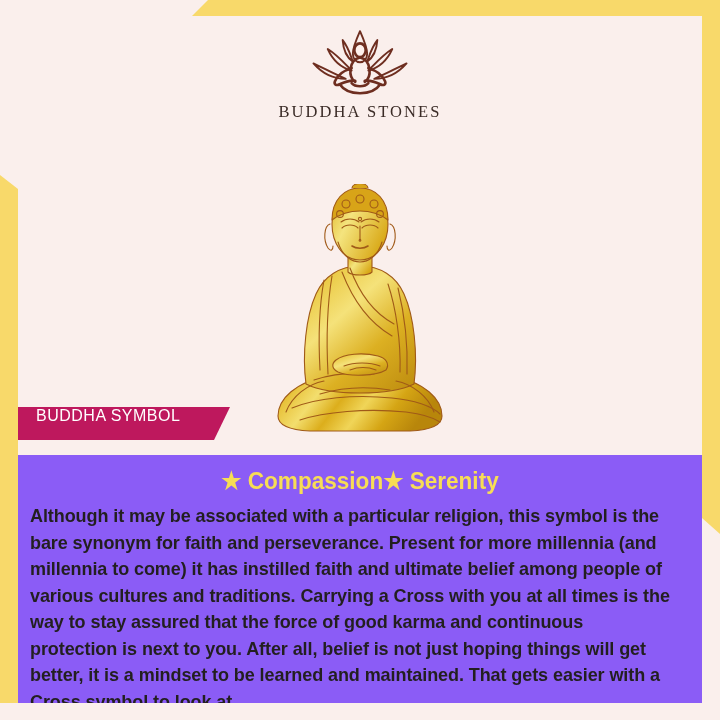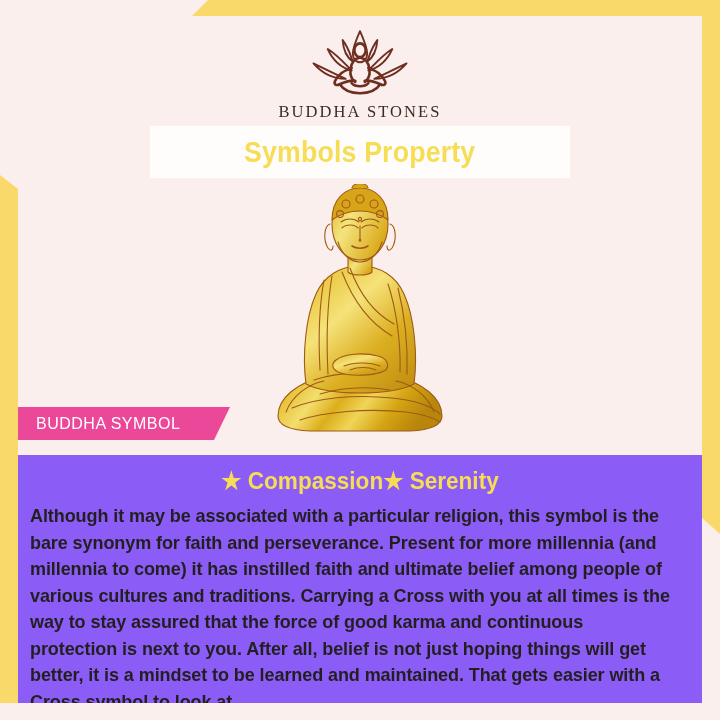--- a/index.html
+++ b/index.html
@@ -121,25 +121,24 @@
     height: 258px;
   }
 
   
   .badge-ribbon {
     position: absolute;
     top: 407px;
     left: 18px;
     width: 212px;
     height: 33px;
-    background: #ec4899;
+    background: #be185d;
     -webkit-clip-path: polygon(0 0, 100% 0, calc(100% - 16px) 100%, 0 100%);
     clip-path: polygon(0 0, 100% 0, calc(100% - 16px) 100%, 0 100%);
     display: flex;
-    align-items: center;
   }
   .badge-label {
     margin-left: 18px;
     font-size: 16px;
     color: #ffffff;
     letter-spacing: 0.5px;
     font-weight: 400;
   }
 
   
@@ -222,23 +221,20 @@
           <path d="M86 74 C72 78, 62 86, 58 96 C56 101, 60 104, 66 101 C74 97, 82 94, 92 95"></path>
           <path d="M114 74 C128 78, 138 86, 142 96 C144 101, 140 104, 134 101 C126 97, 118 94, 108 95"></path>
 
           <path d="M66 101 C72 110, 84 116, 100 116 C116 116, 128 110, 134 101"></path>
           <path d="M86 99 C92 106, 108 106, 114 99"></path>
         </g>
       </svg>
       <div class="brand-name">BUDDHA STONES</div>
     </div>
 
-    <div class="title-banner">
-      <div class="title-text">Symbols Property</div>
-    </div>
 
     <div class="buddha-wrap">
       <svg class="buddha-img" viewBox="0 0 196 258" aria-hidden="true">
         <defs>
           <linearGradient id="goldA" x1="0" y1="0" x2="1" y2="0.25">
             <stop offset="0%" stop-color="#c99412"></stop>
             <stop offset="14%" stop-color="#e8c23a"></stop>
             <stop offset="30%" stop-color="#f3de6e"></stop>
             <stop offset="46%" stop-color="#dcae1c"></stop>
             <stop offset="62%" stop-color="#f0d558"></stop>

